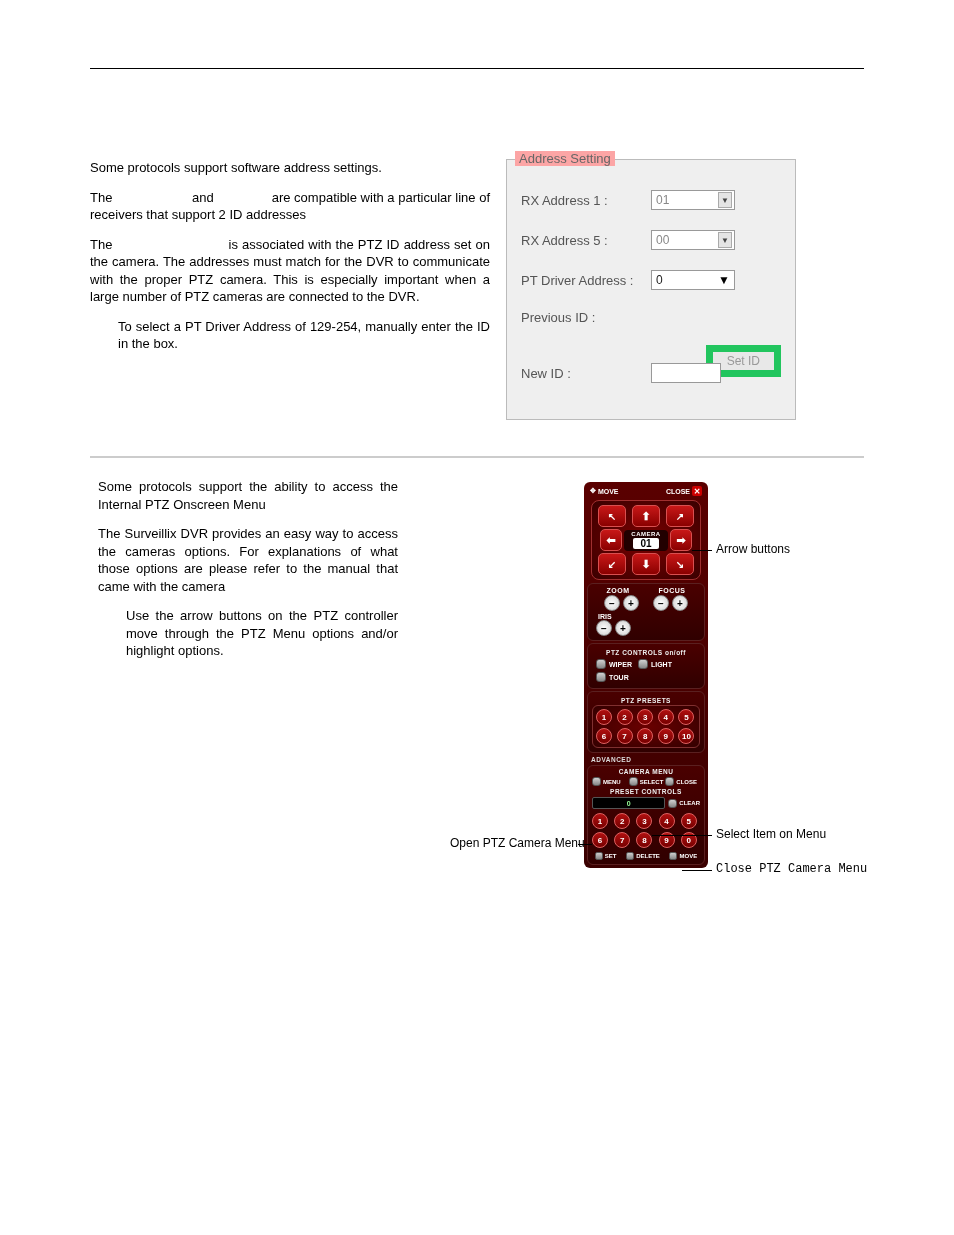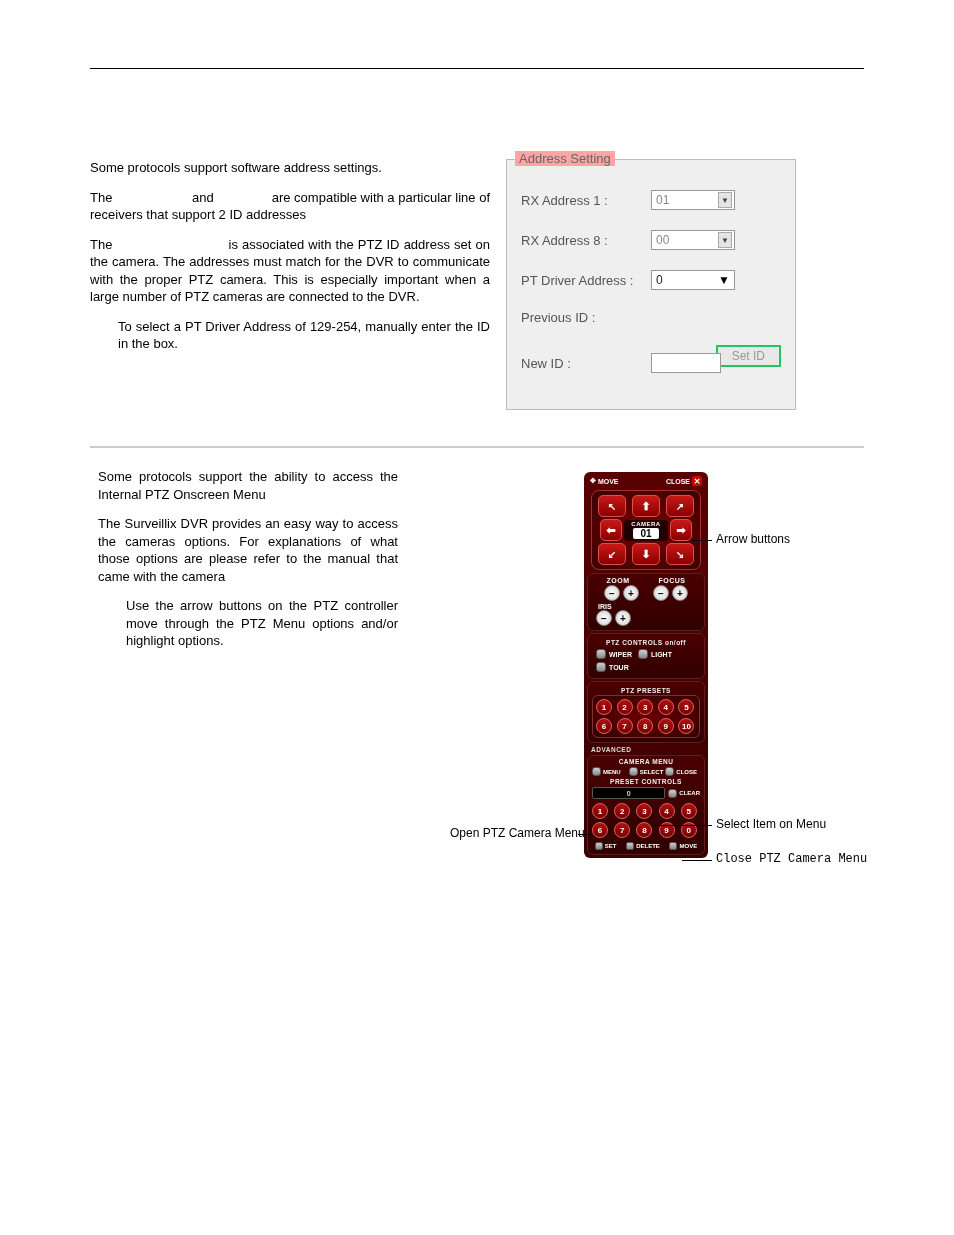--- a/index.html
+++ b/index.html
@@ -82,21 +82,21 @@
     width: 84px; height: 20px;
     border: 1px solid #999;
     background:#fff;
     padding: 0 4px;
     display:flex;align-items:center;justify-content:space-between;
     font-size:12px; color:#222;
   }
   .setid-row { display:flex; justify-content:flex-end; margin-top:2px;}
   .setid-btn {
     padding: 2px 14px;
-    border: 2px solid #22c55e;
+    border: 7px solid #22c55e;
     background: #e8e8e8;
     color: #999;
     font-size: 12px;
   }
   .mid-rule {
     border-top: 2px solid #ccc;
     margin: 36px 0 20px 0;
   }
 
   
@@ -299,21 +299,21 @@
         <span class="addr-legend">Address Setting</span>
 
         <div class="addr-row">
           <span class="addr-label">RX Address 1 :</span>
           <div class="addr-sel">
             <span>01</span>
             <span class="ar">▼</span>
           </div>
         </div>
         <div class="addr-row">
-          <span class="addr-label">RX Address 8 :</span>
+          <span class="addr-label">RX Address 5 :</span>
           <div class="addr-sel">
             <span>00</span>
             <span class="ar">▼</span>
           </div>
         </div>
         <div class="addr-row">
           <span class="addr-label">PT Driver Address  :</span>
           <div class="addr-in">
             <span>0</span>
             <span class="ar" style="color:#000">▼</span>

